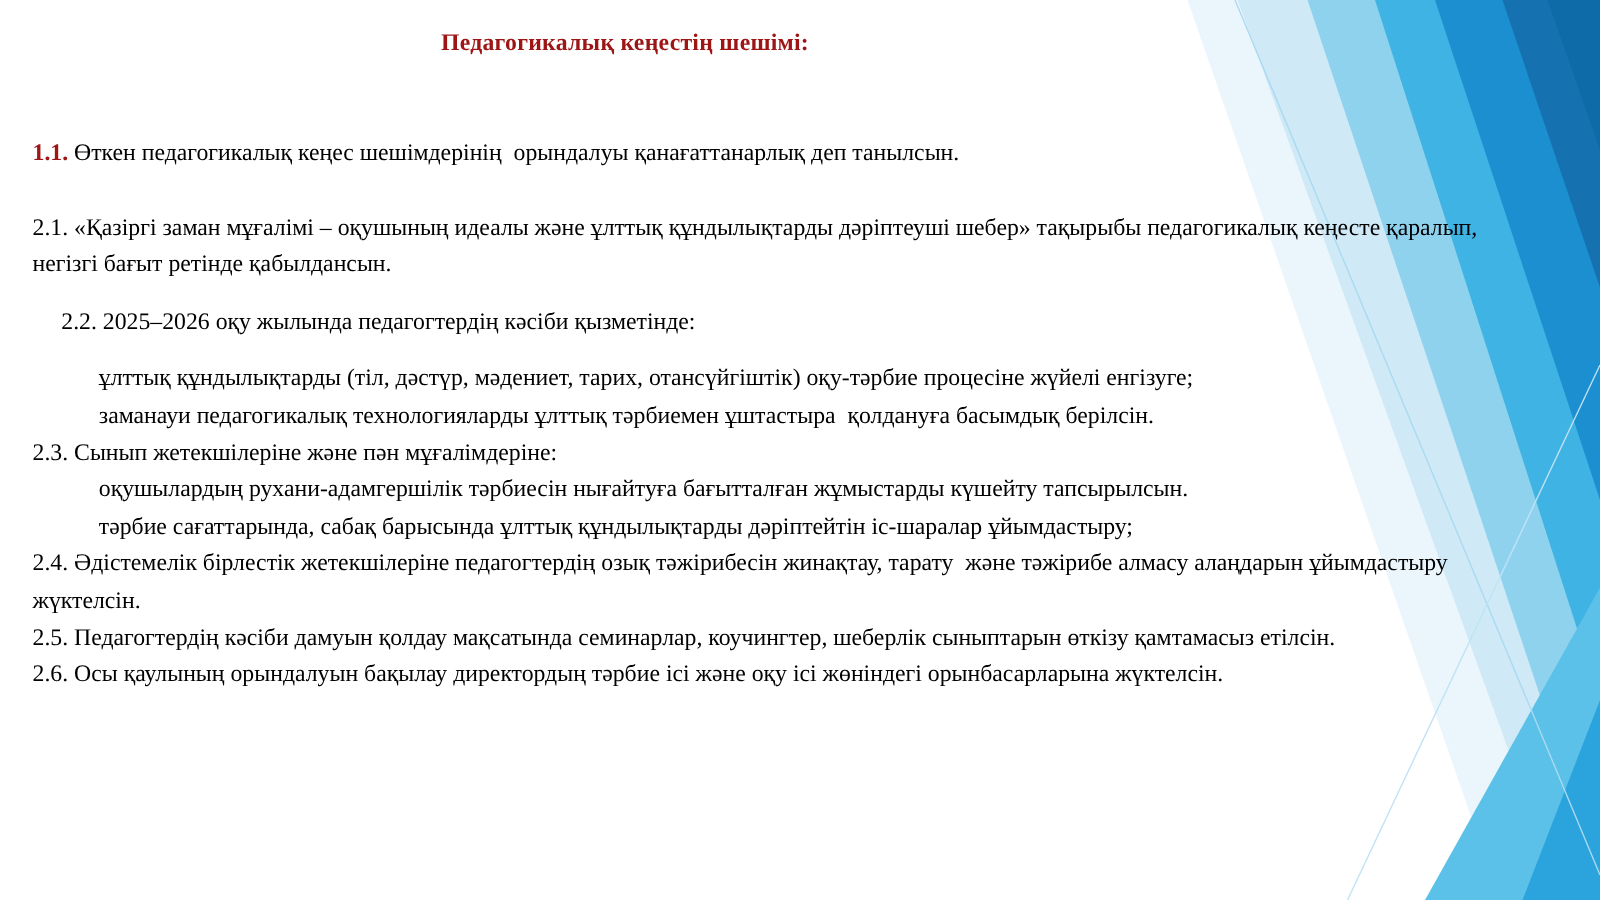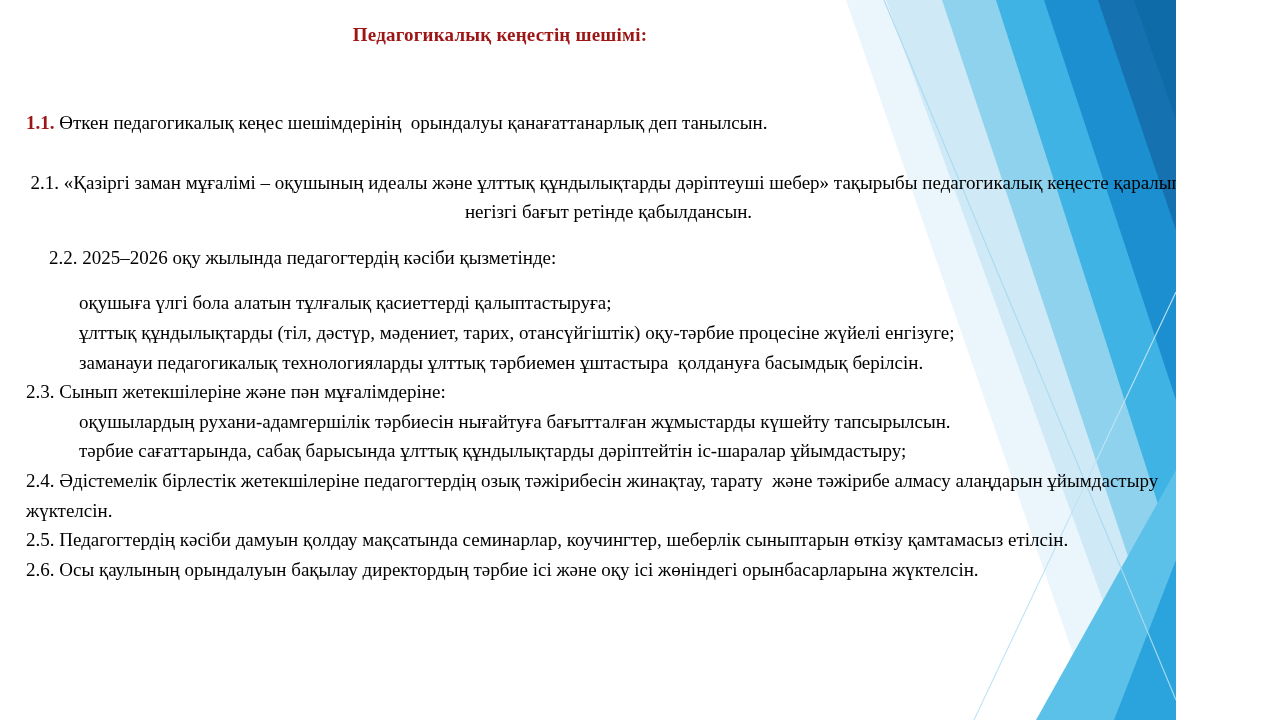--- a/index.html
+++ b/index.html
@@ -10,21 +10,21 @@
   body {
     width: 1280px;
     height: 720px;
     overflow: hidden;
     font-family: "Liberation Serif", "DejaVu Serif", serif;
     color: #000000;
   }
 
   #slide {
     position: relative;
-    width: 1176px;
+    width: 1280px;
     height: 720px;
     background: #ffffff;
     overflow: hidden;
   }
 
   
   #decor {
     position: absolute;
     top: 0;
     right: 0;
@@ -55,21 +55,21 @@
   }
 
   .para {
     font-size: 19px;
     line-height: 29.6px;
     text-align: left;
     white-space: pre-wrap;
   }
 
   .p-first { margin: 0 0 30px 0; }
-  .p-21    { margin: 0; text-align: center; }
+  .p-21    { margin: 0; }
   .p-22    { margin: 16px; text-indent: 7px; }
   .p-sub   { margin: 0; padding-left: 53px; }
   .p-23    { margin: 0; }
   .p-tail  { margin: 0; }
 
   .lead {
     font-weight: bold;
     color: #9e1515;
   }
 </style>
@@ -97,21 +97,20 @@
   </div>
 
   <div id="title">Педагогикалық кеңестің  шешімі:</div>
 
   <div id="body">
 
     <p class="para p-first"><span class="lead">1.1.</span><span> Өткен педагогикалық кеңес шешімдерінің  орындалуы қанағаттанарлық деп танылсын.</span></p>
 
     <p class="para p-21">2.1. «Қазіргі заман мұғалімі – оқушының идеалы және ұлттық құндылықтарды дәріптеуші шебер» тақырыбы педагогикалық кеңесте қаралып, негізгі бағыт ретінде қабылдансын.</p>
     <p class="para p-22">2.2. 2025–2026 оқу жылында педагогтердің кәсіби қызметінде:</p>
-    <p class="para p-sub">оқушыға үлгі бола алатын тұлғалық қасиеттерді қалыптастыруға;</p>
     <p class="para p-sub">ұлттық құндылықтарды (тіл, дәстүр, мәдениет, тарих, отансүйгіштік) оқу-тәрбие процесіне жүйелі енгізуге;</p>
     <p class="para p-sub">заманауи педагогикалық технологияларды ұлттық тәрбиемен ұштастыра  қолдануға басымдық берілсін.</p>
     <p class="para p-23">2.3. Сынып жетекшілеріне және пән мұғалімдеріне:</p>
     <p class="para p-sub">оқушылардың рухани-адамгершілік тәрбиесін нығайтуға бағытталған жұмыстарды күшейту тапсырылсын.</p>
     <p class="para p-sub">тәрбие сағаттарында, сабақ барысында ұлттық құндылықтарды дәріптейтін іс-шаралар ұйымдастыру;</p>
     <p class="para p-tail">2.4. Әдістемелік бірлестік жетекшілеріне педагогтердің озық тәжірибесін жинақтау, тарату  және тәжірибе алмасу алаңдарын ұйымдастыру жүктелсін.</p>
     <p class="para p-tail">2.5. Педагогтердің кәсіби дамуын қолдау мақсатында семинарлар, коучингтер, шеберлік сыныптарын өткізу қамтамасыз етілсін.</p>
     <p class="para p-tail">2.6. Осы қаулының орындалуын бақылау директордың тәрбие ісі және оқу ісі жөніндегі орынбасарларына жүктелсін.</p>
 
   </div>

